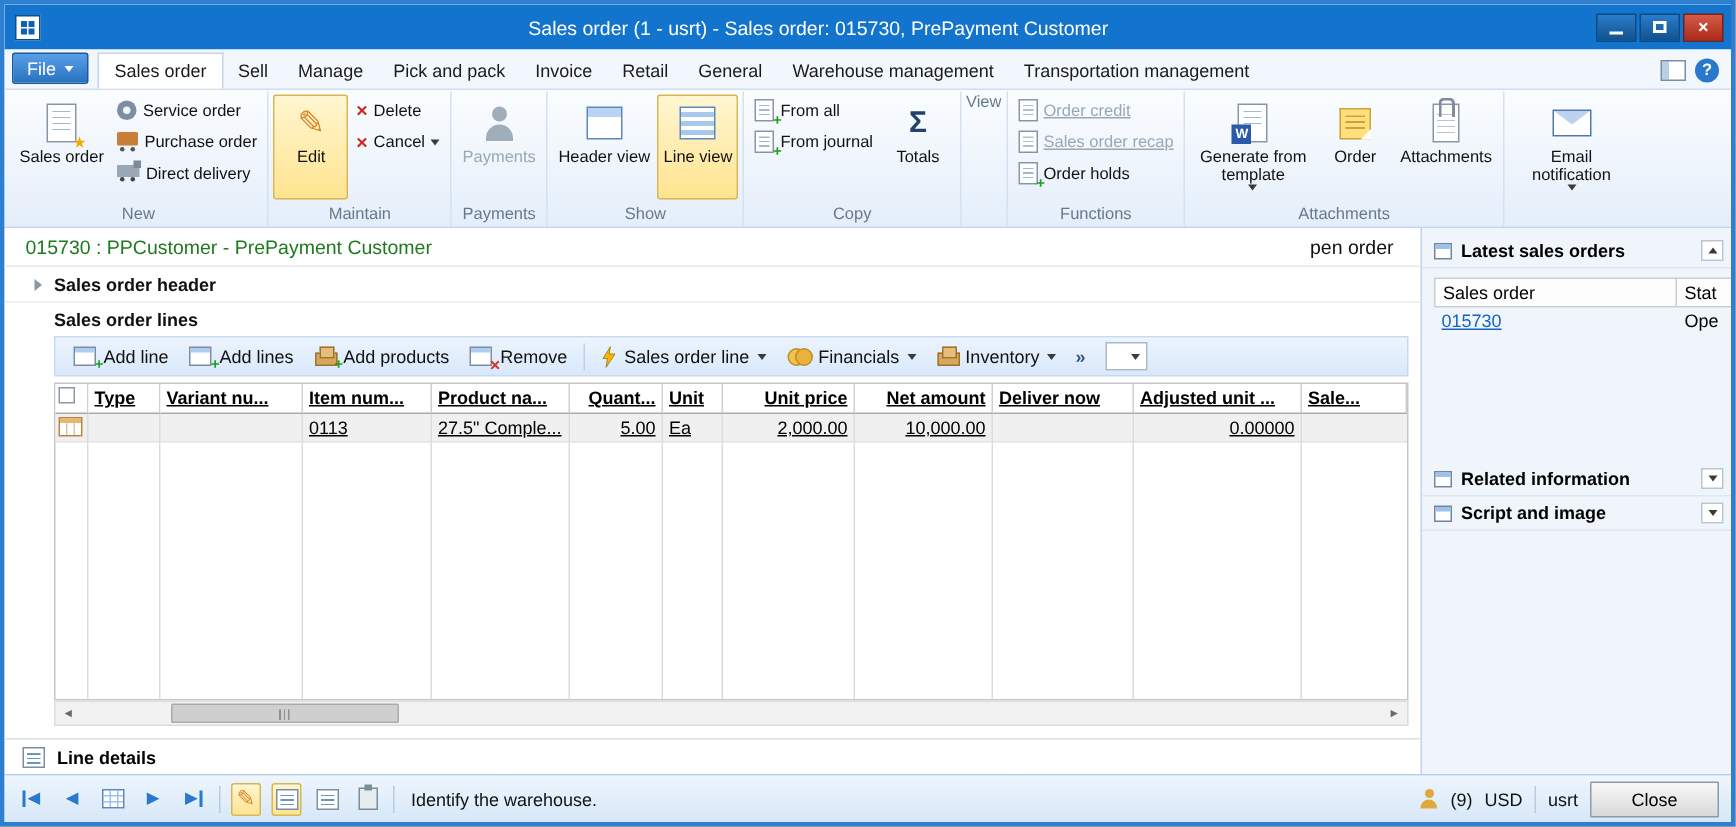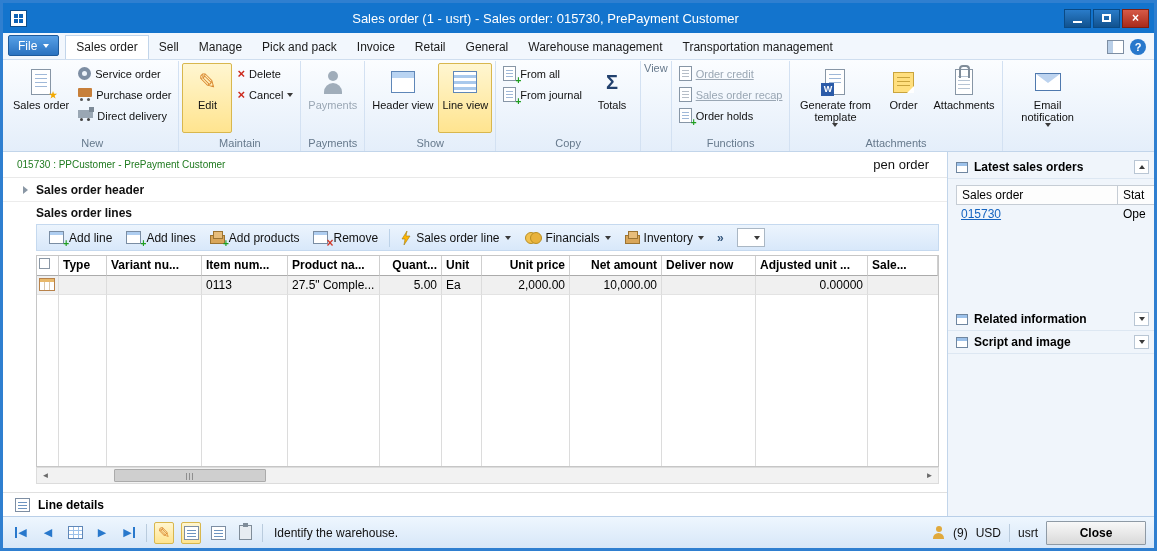--- a/index.html
+++ b/index.html
@@ -108,35 +108,35 @@
   .i-doclines{width:15px;height:14px;background:#fff;border:1px solid #7d8ea3;position:relative;display:inline-block;}
   .i-doclines::before{content:"";position:absolute;left:2px;right:2px;top:3px;height:8px;background:repeating-linear-gradient(to bottom,#6d94c0 0 1px,transparent 1px 3px);}
   .i-person-sm{width:13px;height:13px;position:relative;display:inline-block;}
   .i-person-sm::before{content:"";position:absolute;left:4px;top:0;width:6px;height:6px;border-radius:50%;background:#e0a93c;}
   .i-person-sm::after{content:"";position:absolute;left:1px;bottom:0;width:11px;height:6px;border-radius:6px 6px 0 0;background:#e0a93c;}
 
   
   .main{flex:1;display:flex;min-height:0;}
   .content{width:944px;display:flex;flex-direction:column;background:#fff;min-width:0;}
   .record-header{height:26px;display:flex;align-items:center;padding:0 18px 0 14px;border-bottom:1px solid #e9e9e9;flex:none;}
-  .record-title{color:#1f7a1f;font-size:10px;}
+  .record-title{color:#1f7a1f;font-size:13px;}
   .order-status{margin-left:auto;font-weight:normal;font-size:13px;color:#111;}
   .fasttab{height:24px;display:flex;align-items:center;padding-left:20px;gap:8px;border-bottom:1px solid #ececec;flex:none;}
   .fasttab .ft-label{font-weight:bold;font-size:12px;color:#111;}
   .tri-right{width:0;height:0;border-top:4px solid transparent;border-bottom:4px solid transparent;border-left:5px solid #8a97a5;display:inline-block;}
   .fasttab.lines{border-bottom:none;height:22px;padding-left:33px;}
   .lines-toolbar{margin:0 8px 4px 33px;height:27px;background:linear-gradient(#ecf4fd,#d8e8fa);border:1px solid #c5d9ef;display:flex;align-items:center;gap:2px;padding:0 6px;flex:none;}
   .tbtn{display:flex;align-items:center;gap:5px;font-size:12px;color:#111;padding:2px 6px;white-space:nowrap;border-radius:2px;}
   .vsep{width:1px;height:18px;background:#bcd2e8;margin:0 3px;}
   .tbtn-overflow{font-size:12px;color:#33557a;padding:2px 5px;font-weight:bold;}
   .combo{width:28px;height:19px;background:#fff;border:1px solid #aab7c4;display:flex;align-items:center;justify-content:flex-end;padding-right:4px;margin-left:6px;}
 
   
   .grid-area{margin-left:33px;width:903px;border:1px solid #c6c6c6;display:flex;flex-direction:column;flex:1;min-height:0;}
-  .g-row{display:flex;flex:none;}
+  .g-row{display:flex;flex:none;text-decoration:underline;}
   .gc{border-right:1px solid #dcdcdc;padding:2px 4px;font-size:12px;white-space:nowrap;overflow:hidden;line-height:15px;}
   .g-head .gc{font-weight:bold;background:#fff;border-bottom:1px solid #ababab;border-right:1px solid #cfcfcf;height:20px;}
   .g-data{background:#f0f0f0;}
   .g-data .gc{height:19px;border-bottom:1px solid #e3e3e3;}
   .g-fill{flex:1;display:flex;}
   .g-fill .gc{height:auto;}
   .num{text-align:right;}
   .w-sel{width:22px;padding:2px 2px;}
   .w-type{width:48px;}
   .w-var{width:95px;}
@@ -178,21 +178,21 @@
   .fb-spacer{height:84px;flex:none;}
 
   
   .statusbar{height:32px;background:linear-gradient(#eef6fe,#d7e7f8);border-top:1px solid #b9cfe8;display:flex;align-items:center;padding:0 8px;gap:7px;flex:none;}
   .ssep{width:1px;height:18px;background:#b9cbdd;}
   .sb-ico{display:flex;align-items:center;justify-content:center;height:22px;min-width:20px;border:1px solid transparent;border-radius:2px;}
   .sb-ico.selected{background:linear-gradient(#fff6d1,#ffe48f);border-color:#d8b74e;}
   .status-msg{font-size:12px;color:#111;margin-left:4px;}
   .statusbar-right{margin-left:auto;display:flex;align-items:center;gap:8px;}
   .sb-txt{font-size:12px;color:#111;}
-  .close-btn{width:100px;height:24px;background:linear-gradient(#f8f8f8,#d9d9d9);border:1px solid #8e9aa5;border-radius:1px;font-size:12px;display:flex;align-items:center;justify-content:center;font-family:"Liberation Sans",sans-serif;font-weight:bold;}
+  .close-btn{width:86px;height:24px;background:linear-gradient(#f8f8f8,#d9d9d9);border:1px solid #8e9aa5;border-radius:1px;font-size:12px;display:flex;align-items:center;justify-content:center;font-family:"Liberation Sans",sans-serif;}
 </style>
 </head>
 <body>
 
 <div class="window">
 
   <div class="titlebar">
     <div class="app-icon"></div>
     <div class="title">Sales order (1 - usrt) - Sales order: 015730, PrePayment Customer</div>
     <div class="win-controls">

